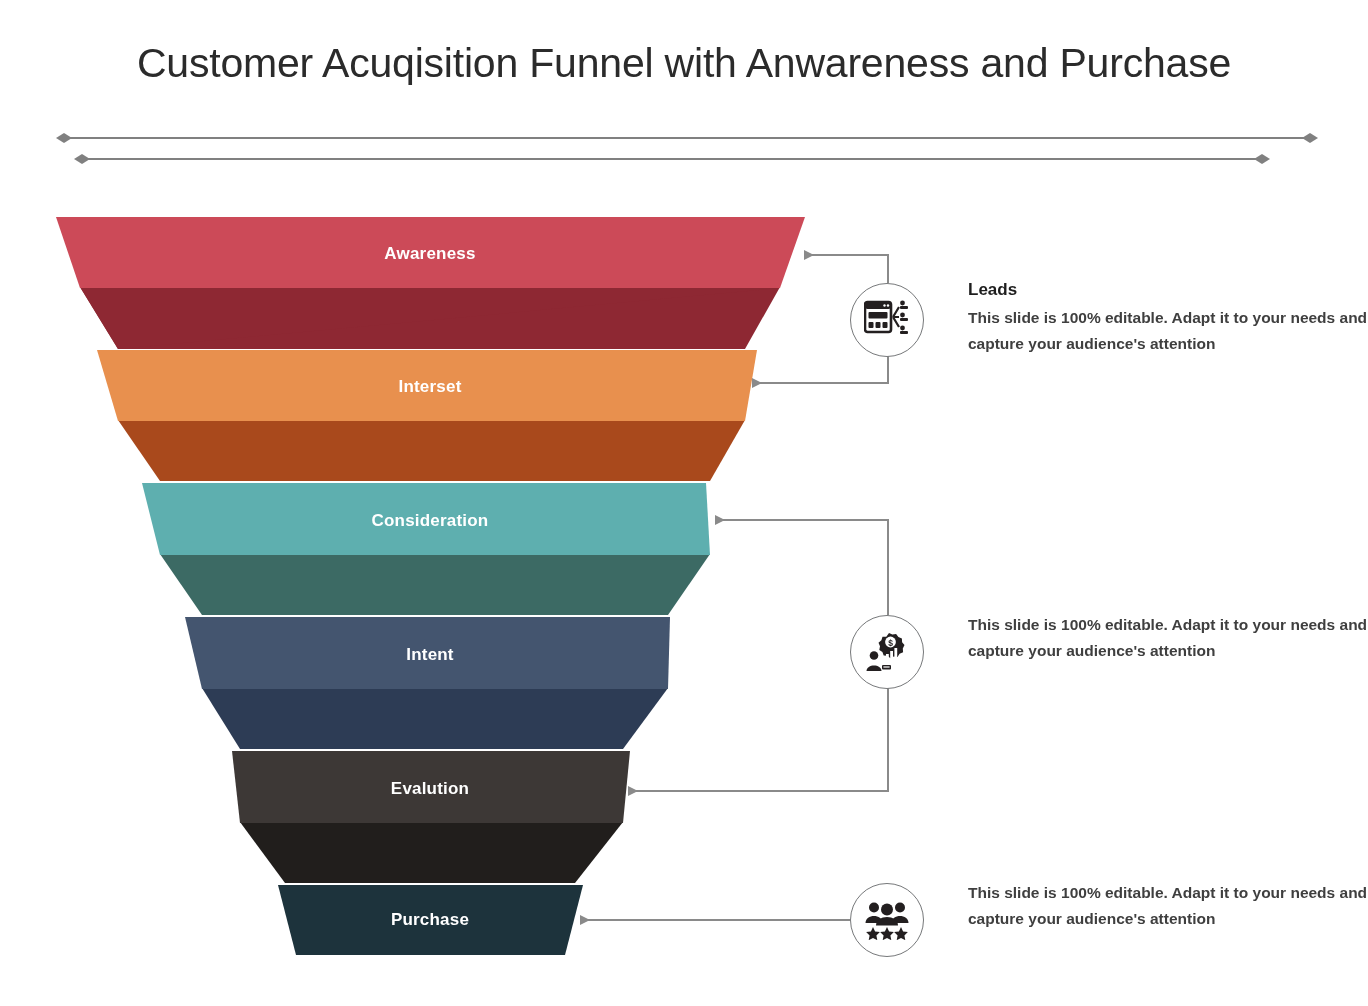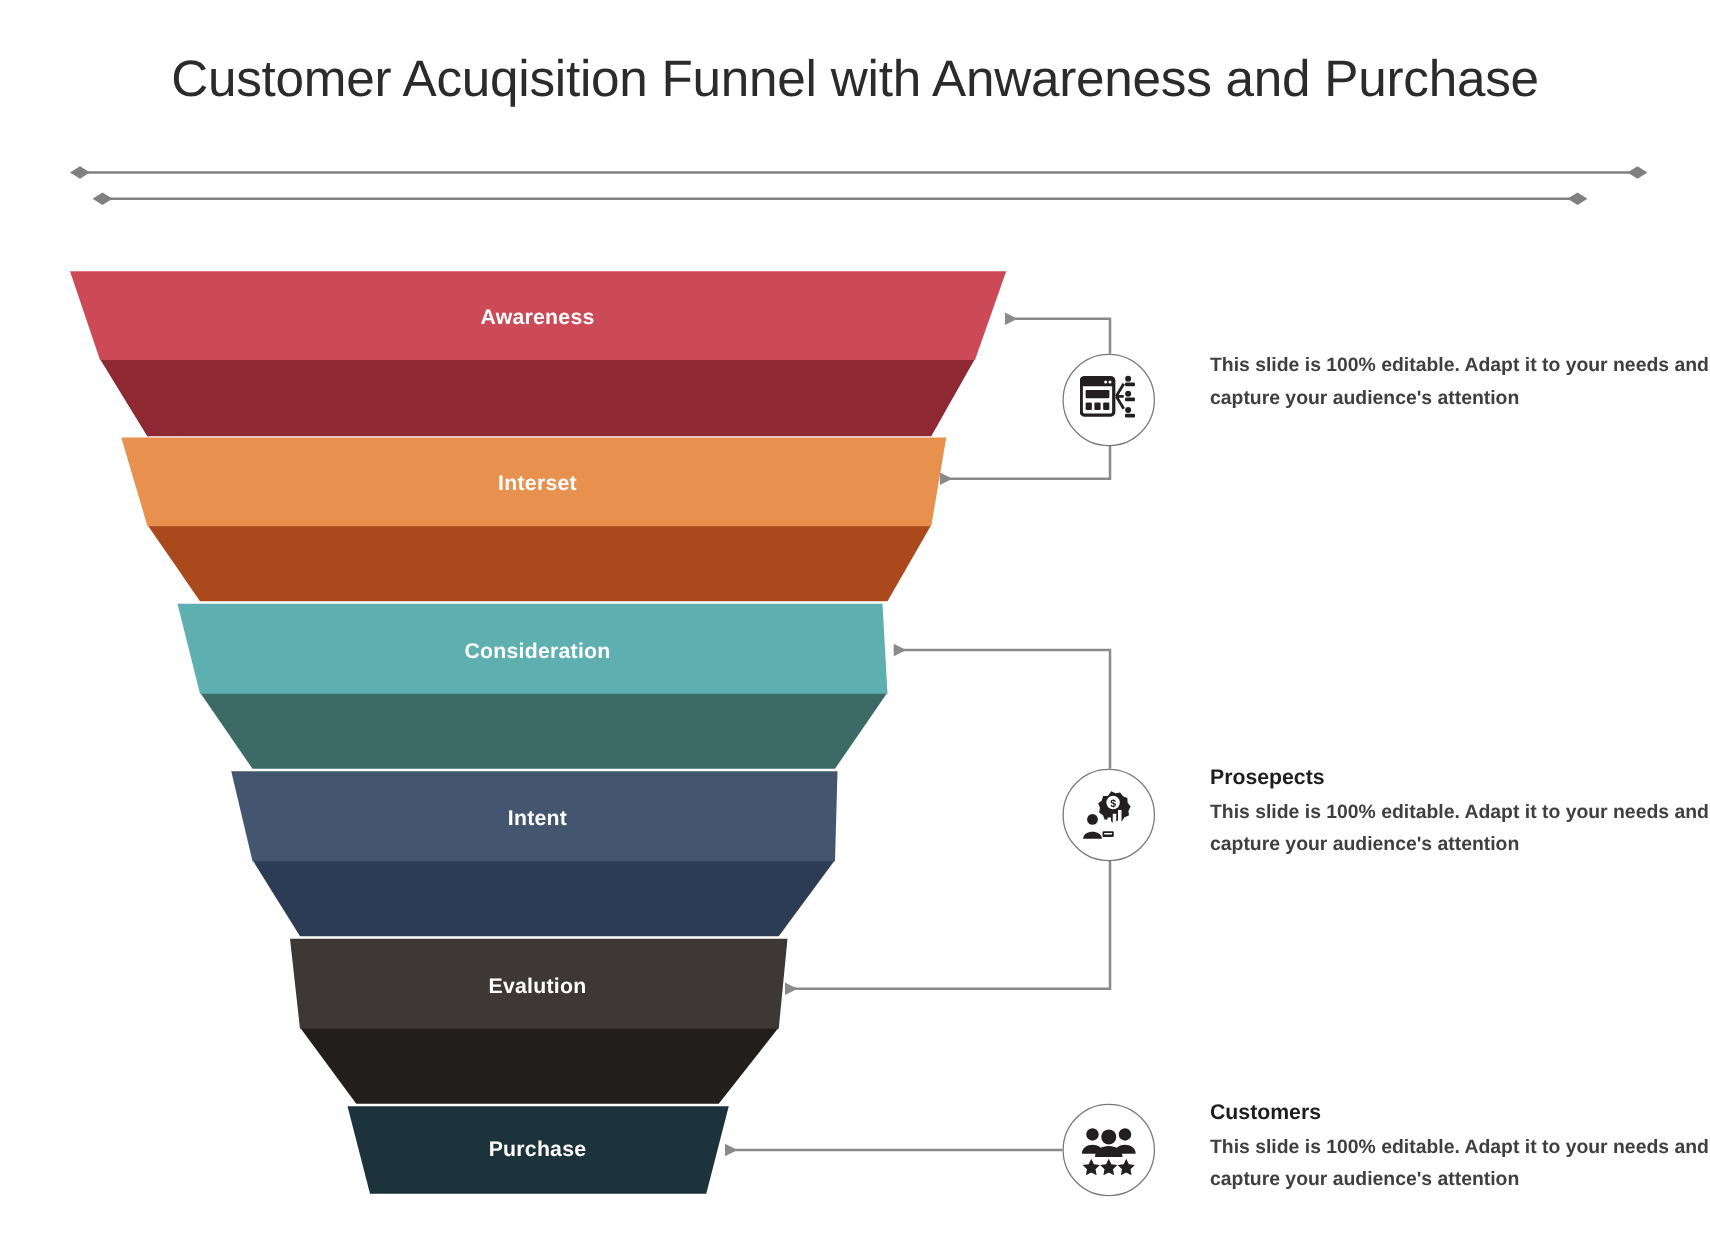--- a/index.html
+++ b/index.html
@@ -186,20 +186,21 @@
     <circle cx="38.5" cy="4" r="2.4" fill="#231f20"></circle>
     <rect x="36" y="7" width="8" height="3" rx="1" fill="#231f20"></rect>
     <circle cx="38.5" cy="16" r="2.4" fill="#231f20"></circle>
     <rect x="36" y="19" width="8" height="3" rx="1" fill="#231f20"></rect>
     <circle cx="38.5" cy="29" r="2.4" fill="#231f20"></circle>
     <rect x="36" y="32" width="8" height="3" rx="1" fill="#231f20"></rect>
   </svg>
 </div>
 
 <div class="info-block" style="left:968px; top:280px;">
+  <p class="info-title">Leads</p>
   <p class="info-desc">This slide is 100% editable. Adapt it to your needs and capture your audience's attention</p>
 </div>
 
 <div class="icon-circle" style="left:850px; top:615px;">
   <svg width="44" height="42" viewBox="0 0 44 42">
     <path d="M24 2 l3.4 1.6 3.7 -.6 2.3 3 3.5 1.4 .2 3.8 2.4 2.9 -1.7 3.4 .3 3.8
              -3.5 1.5 -2.1 3.1 -3.7 -.4 -3.4 1.7 -2.9 -2.4 -3.8 -.2 -1.3 -3.5
              -3.1 -2.2 .7 -3.7 -1.5 -3.5 2.9 -2.4 1.1 -3.6 3.8 .1 z" fill="#231f20"></path>
     <circle cx="25.5" cy="11" r="5.4" fill="#ffffff"></circle>
     <text x="25.5" y="14.6" font-family="Liberation Sans, sans-serif" font-size="8.5" font-weight="bold" fill="#231f20" text-anchor="middle">$</text>
@@ -207,21 +208,20 @@
     <rect x="25.2" y="20" width="2.8" height="8" fill="#ffffff"></rect>
     <rect x="29.4" y="17" width="2.8" height="11" fill="#ffffff"></rect>
     <circle cx="9" cy="24.5" r="4.3" fill="#231f20"></circle>
     <path d="M1.5 40 C1.5 32.5 16.5 32.5 16.5 40 z" fill="#231f20"></path>
     <rect x="17" y="34" width="9" height="4.5" rx="1" fill="#231f20"></rect>
     <rect x="18.4" y="35.4" width="6.2" height="1.2" fill="#ffffff"></rect>
   </svg>
 </div>
 
 <div class="info-block" style="left:968px; top:612px;">
-  <p class="info-title">Prosepects</p>
   <p class="info-desc">This slide is 100% editable. Adapt it to your needs and capture your audience's attention</p>
 </div>
 
 <div class="icon-circle" style="left:850px; top:883px;">
   <svg width="44" height="40" viewBox="0 0 44 40">
     <circle cx="9" cy="7.5" r="5" fill="#231f20"></circle>
     <path d="M0.5 23 C0.5 13.5 17.5 13.5 17.5 23 z" fill="#231f20"></path>
     <circle cx="35" cy="7.5" r="5" fill="#231f20"></circle>
     <path d="M26.5 23 C26.5 13.5 43.5 13.5 43.5 23 z" fill="#231f20"></path>
     <circle cx="22" cy="9.5" r="6" fill="#231f20"></circle>
@@ -229,15 +229,14 @@
     <path d="M8 27 l2.1 4.4 4.8 .6 -3.5 3.4 .9 4.8 -4.3 -2.3 -4.3 2.3 .9 -4.8
              -3.5 -3.4 4.8 -.6 z" fill="#231f20"></path>
     <path d="M22 27 l2.1 4.4 4.8 .6 -3.5 3.4 .9 4.8 -4.3 -2.3 -4.3 2.3 .9 -4.8
              -3.5 -3.4 4.8 -.6 z" fill="#231f20"></path>
     <path d="M36 27 l2.1 4.4 4.8 .6 -3.5 3.4 .9 4.8 -4.3 -2.3 -4.3 2.3 .9 -4.8
              -3.5 -3.4 4.8 -.6 z" fill="#231f20"></path>
   </svg>
 </div>
 
 <div class="info-block" style="left:968px; top:880px;">
-  <p class="info-title">Customers</p>
   <p class="info-desc">This slide is 100% editable. Adapt it to your needs and capture your audience's attention</p>
 </div>
 
 </body></html>

